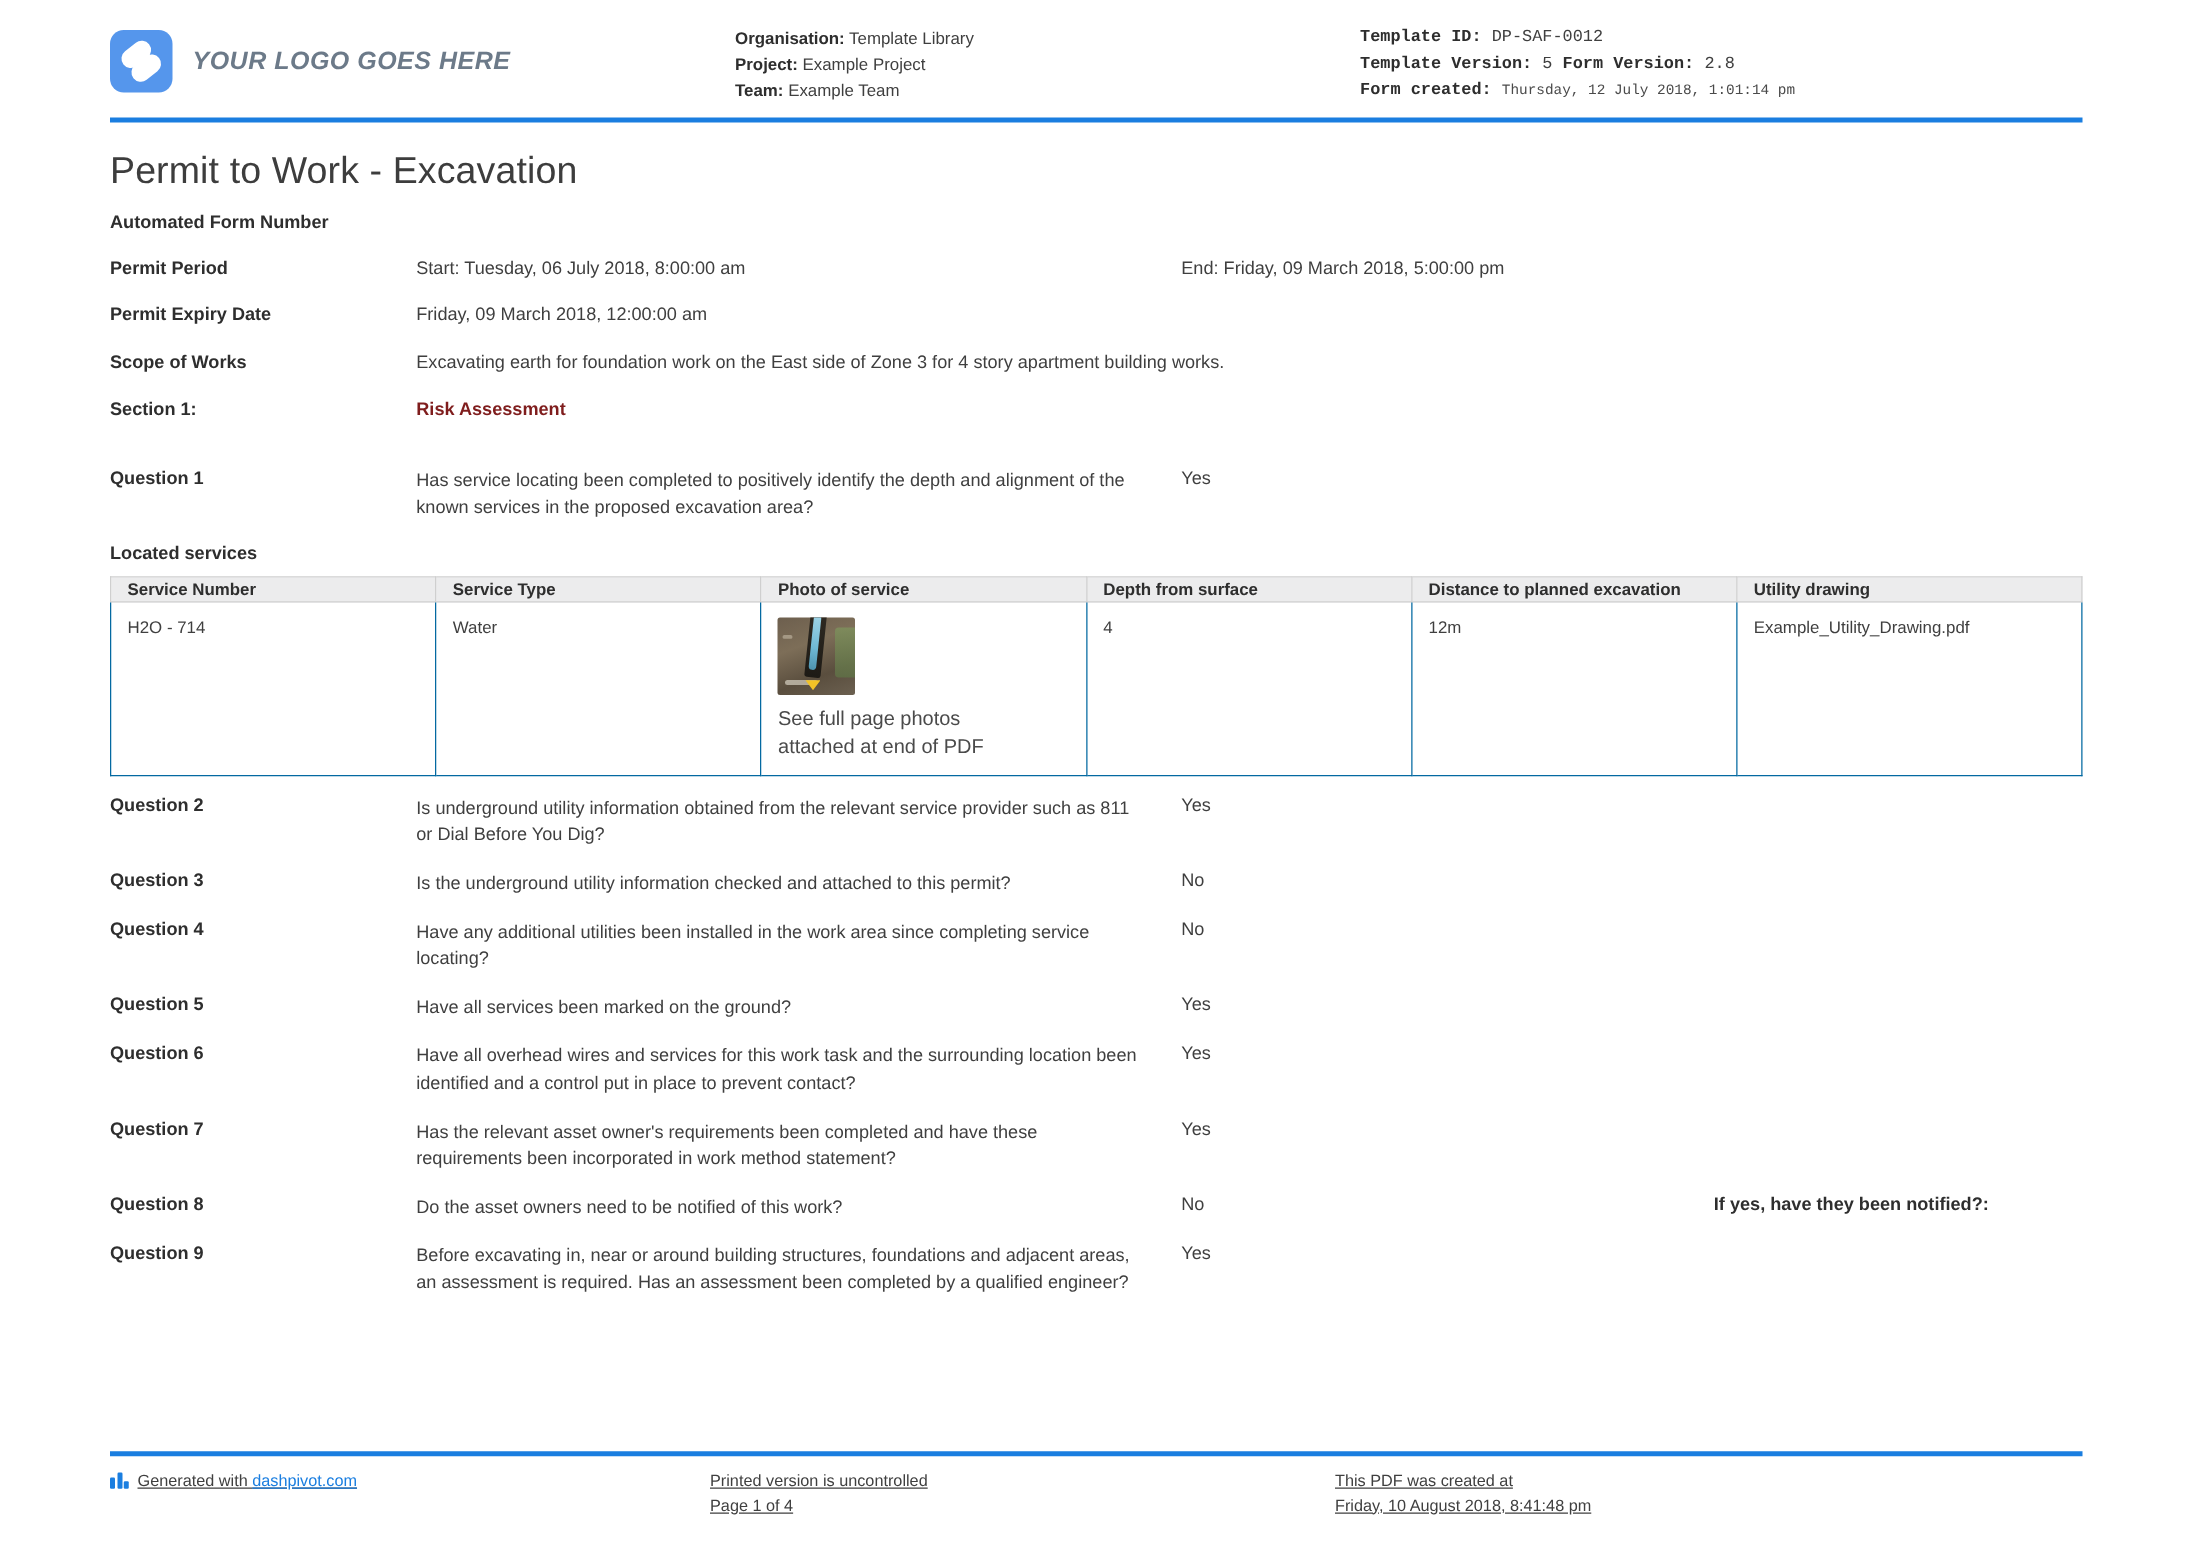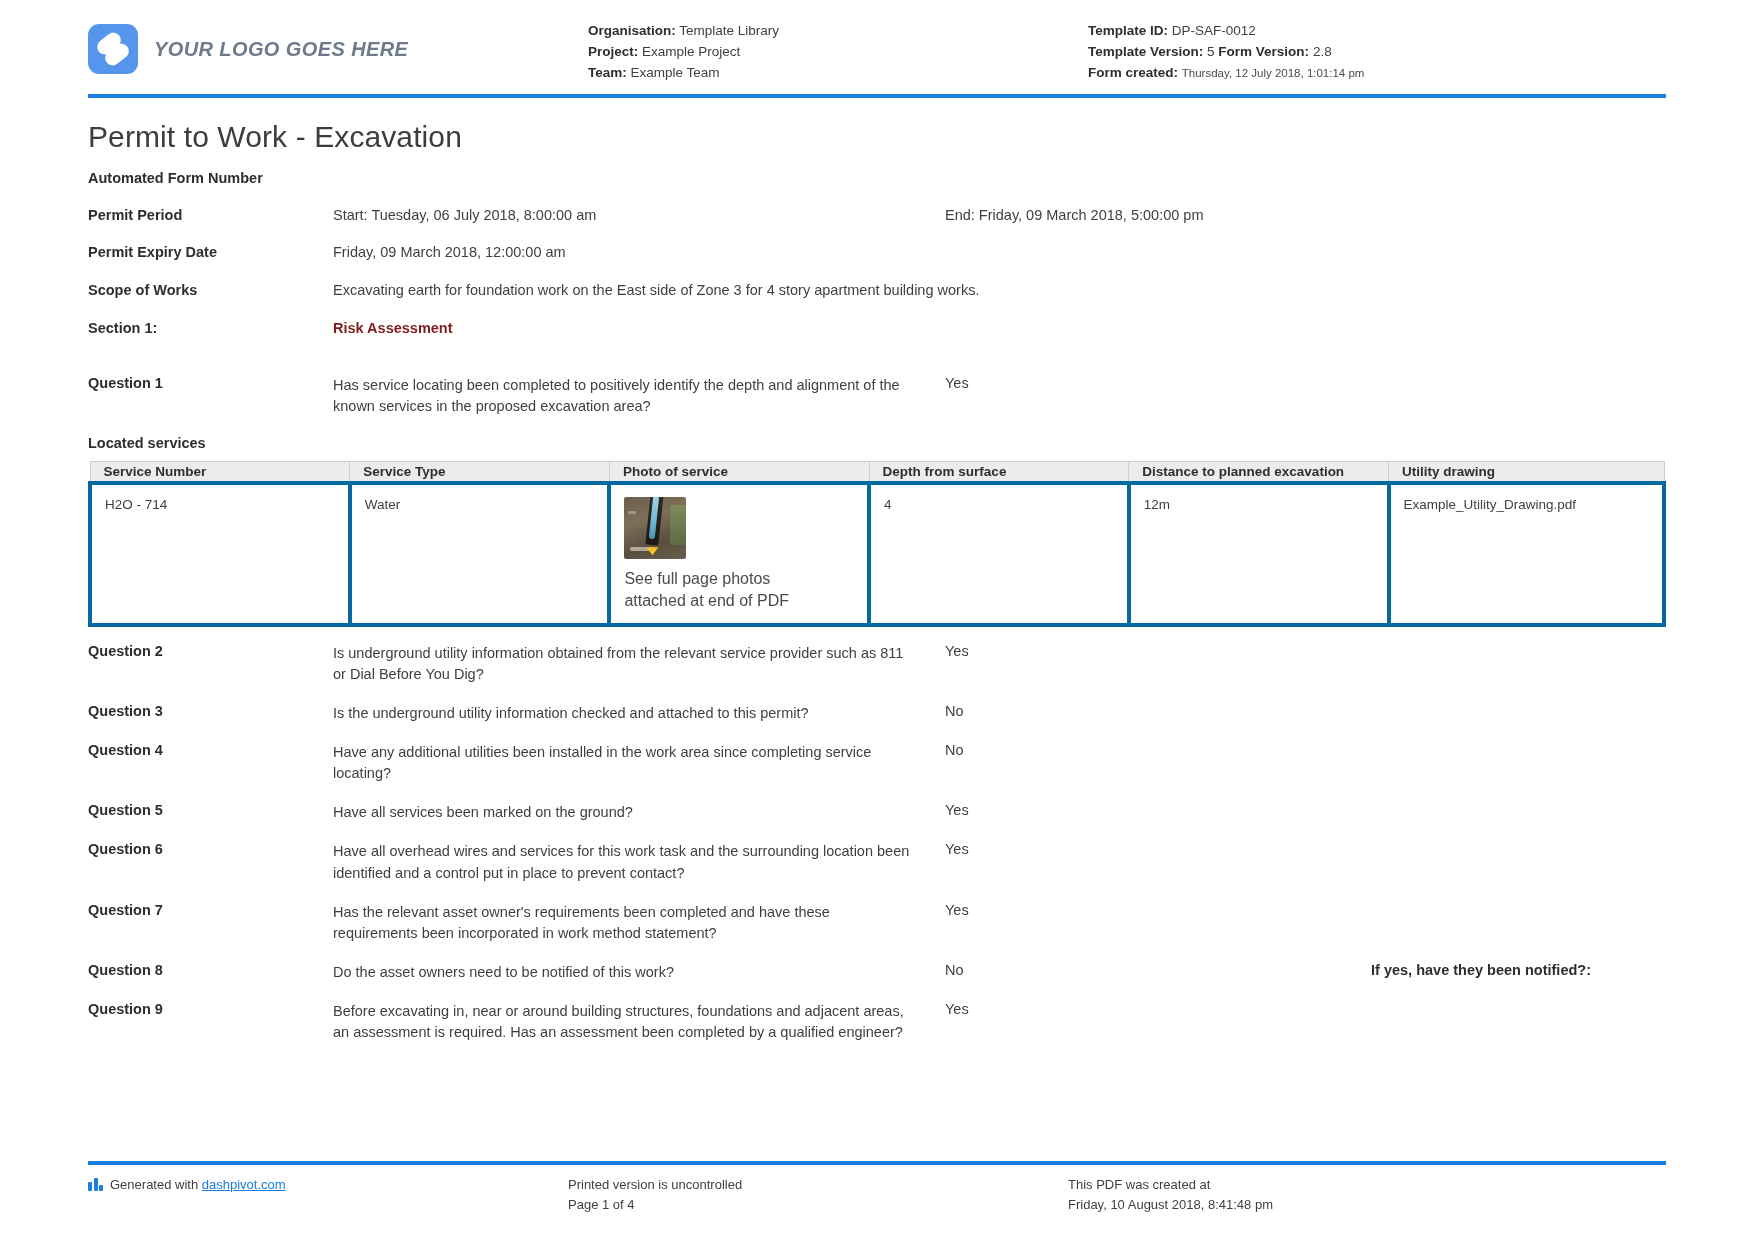--- a/index.html
+++ b/index.html
@@ -46,21 +46,21 @@
     margin-left: 16px;
     font-size: 20px;
     font-style: italic;
     font-weight: bold;
     color: #6c7a89;
     letter-spacing: 0.4px;
     white-space: nowrap;
   }
   .hdr-col { font-size: 13.5px; line-height: 1.57; padding-top: 2px; }
   .hdr-col-mid { flex: 0 0 500px; }
-  .hdr-col-right { flex: 1 1 auto; }
+  .hdr-col-right { flex: 1 1 auto; font-family: Liberation Mono, monospace; }
   .hdr-col .k { font-weight: bold; color: #2e2e2e; }
   .hdr-col .v { color: #3f3f3f; }
   .hdr-col .small { font-size: 11.5px; color: #4a4a4a; }
 
   
   .doc-title {
     font-size: 30px;
     font-weight: normal;
     color: #3d3d3d;
     margin: 22px 0 14px 0;
@@ -104,21 +104,21 @@
   table.lstable th {
     background: #ececed;
     border: 1px solid #cfcfcf;
     text-align: left;
     font-weight: bold;
     color: #2e2e2e;
     padding: 2px 13px;
     font-size: 13.5px;
   }
   table.lstable td {
-    border: 4px solid #0369a1;
+    border: 1px solid #0369a1;
     vertical-align: top;
     padding: 12px 13px;
     color: #3f3f3f;
     height: 118px;
   }
   .photo-thumb {
     width: 62px; height: 62px;
     border-radius: 2px;
     position: relative;
     overflow: hidden;
@@ -163,21 +163,21 @@
     position: absolute;
     left: 88px;
     right: 88px;
     bottom: 26px;
     border-top: 4px solid #1a7ee0;
     padding-top: 10px;
     display: flex;
     font-size: 13px;
     color: #3f3f3f;
   }
-  .footer .fcol { line-height: 1.5; }
+  .footer .fcol { line-height: 1.5; text-decoration: underline; }
   .fcol-left { flex: 0 0 480px; display: flex; align-items: flex-start; }
   .fcol-mid { flex: 0 0 500px; text-align: left; }
   .fcol-right { flex: 1 1 auto; text-align: left; }
   .dp-icon {
     display: inline-block;
     width: 15px; height: 13px;
     position: relative;
     margin-right: 7px;
     margin-top: 3px;
     flex: 0 0 15px;

